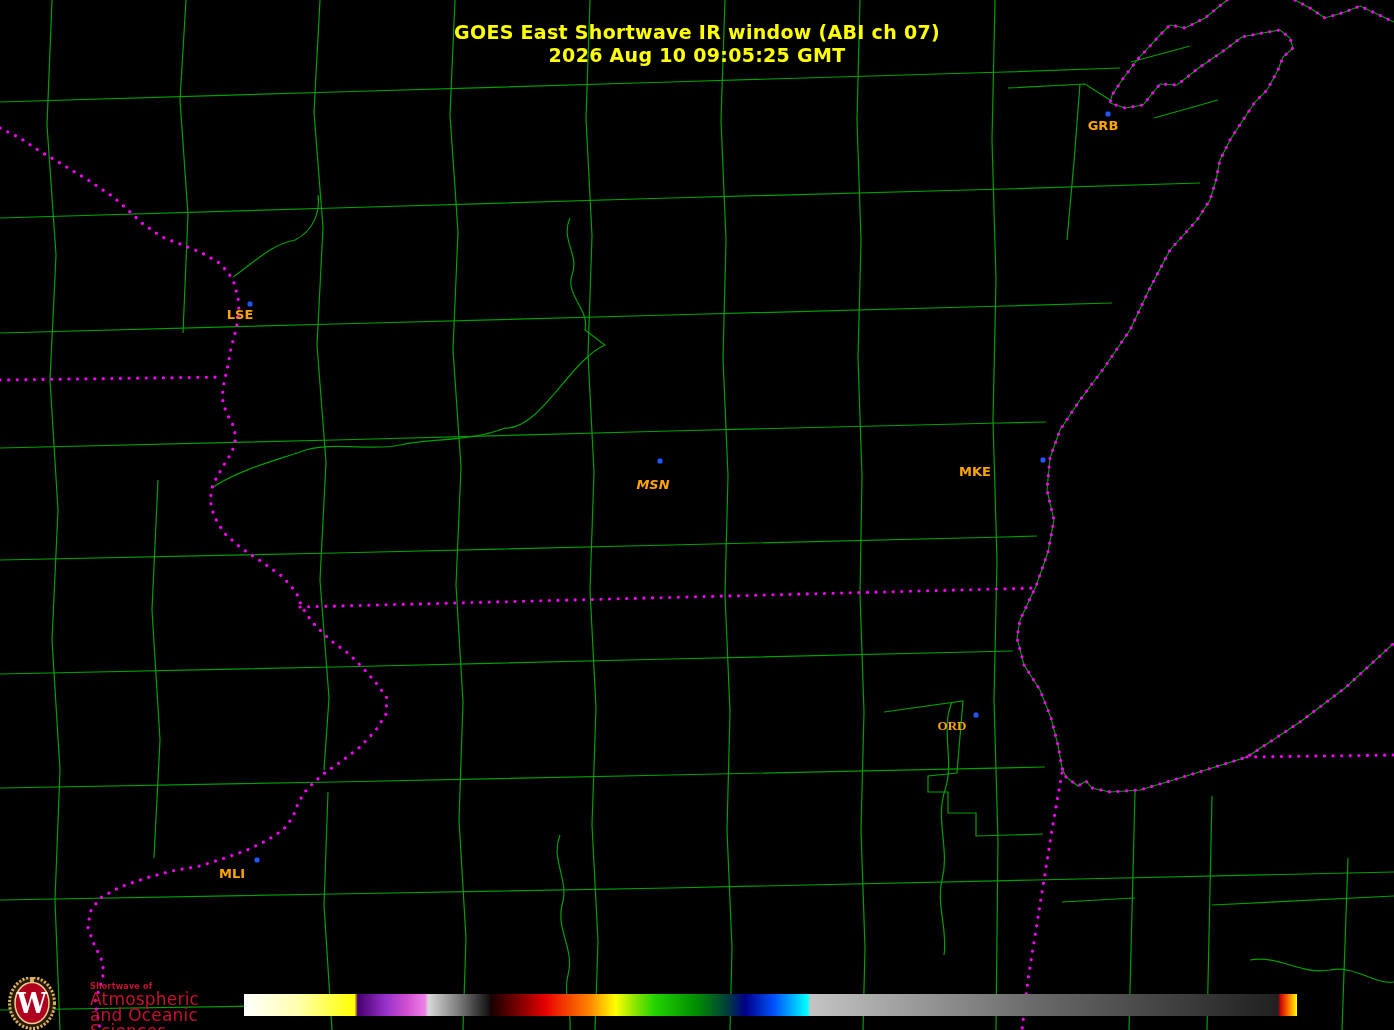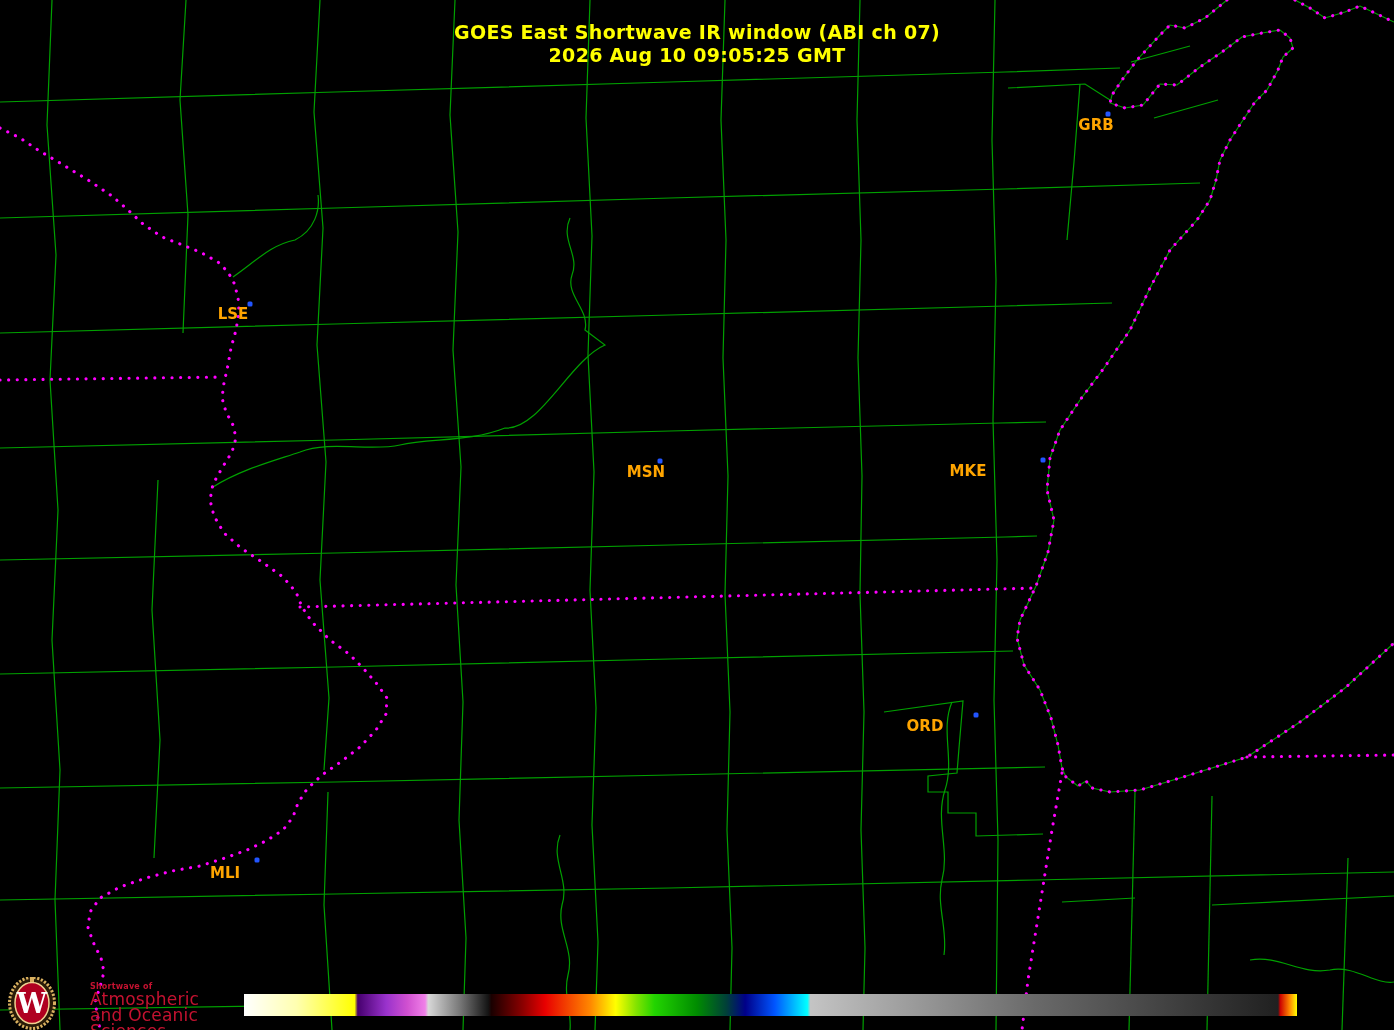--- a/index.html
+++ b/index.html
@@ -14,21 +14,21 @@
     stroke:var(--state-border,#ff00ff);stroke-width:3.1;fill:none;
     stroke-dasharray:0.1 8.5;stroke-linecap:round;
   }
   .title{
     position:absolute;top:21px;left:0;width:100%;text-align:center;
     color:var(--title-color,#ffff00);font-weight:bold;font-size:19px;line-height:23px;
     letter-spacing:0.3px;
   }
   .city-label{
     position:absolute;transform:translate(-50%,-50%);
-    color:var(--city-label,#ffa500);font-weight:bold;font-size:15px;white-space:nowrap;
+    color:var(--city-label,#ffa500);font-weight:bold;font-size:13px;white-space:nowrap;margin-left:7px;
   }
   .city-dot{
     position:absolute;width:5px;height:5px;transform:translate(-50%,-50%);
     background:var(--city-dot,#2255ff);border-radius:1.5px;
   }
   .colorbar{position:absolute;left:244px;top:994px;width:1053px;height:22px;}
   .branding{position:absolute;left:8px;top:977px;height:53px;}
   .crest{position:absolute;left:0;top:0;}
   .dept-text{position:absolute;left:82px;top:5px;color:var(--brand-red,#c41230);}
   .dept-small{font-size:8px;font-weight:bold;letter-spacing:0.2px;}
@@ -98,25 +98,25 @@
   <div class="title">
     <div>GOES East Shortwave IR window (ABI ch 07)</div>
     <div>2026 Aug 10  09:05:25 GMT</div>
   </div>
 
   <div id="cities">
       <div class="city-label" style="left: 1096px; top: 125px;">GRB</div>
       <div class="city-dot" style="left: 1108px; top: 114px;"></div>
       <div class="city-label" style="left: 233px; top: 314px;">LSE</div>
       <div class="city-dot" style="left: 250px; top: 304px;"></div>
-      <div class="city-label" style="left: 646px; top: 472px;">MSN</div>
+      <div class="city-label" style="left: 646px; top: 484px; font-style: italic;">MSN</div>
       <div class="city-dot" style="left: 660px; top: 461px;"></div>
       <div class="city-label" style="left: 968px; top: 471px;">MKE</div>
       <div class="city-dot" style="left: 1043px; top: 460px;"></div>
-      <div class="city-label" style="left: 925px; top: 726px;">ORD</div>
+      <div class="city-label" style="left: 945px; top: 726px; font-family: Liberation Serif, serif;">ORD</div>
       <div class="city-dot" style="left: 976px; top: 715px;"></div>
       <div class="city-label" style="left: 225px; top: 873px;">MLI</div>
       <div class="city-dot" style="left: 257px; top: 860px;"></div>
     </div>
 
   <div class="branding">
     <svg class="crest" width="48" height="53" viewBox="0 0 48 53">
       <ellipse cx="24" cy="26" rx="22.5" ry="25.5" fill="#2a1c08" stroke="#d8b060" stroke-width="3" stroke-dasharray="2.2 1.6"></ellipse>
       <ellipse cx="24" cy="26" rx="17" ry="20.5" fill="#b00020" stroke="#f0d090" stroke-width="1.5"></ellipse>
       <rect x="22" y="-1" width="4" height="6" fill="#d8b060"></rect>

